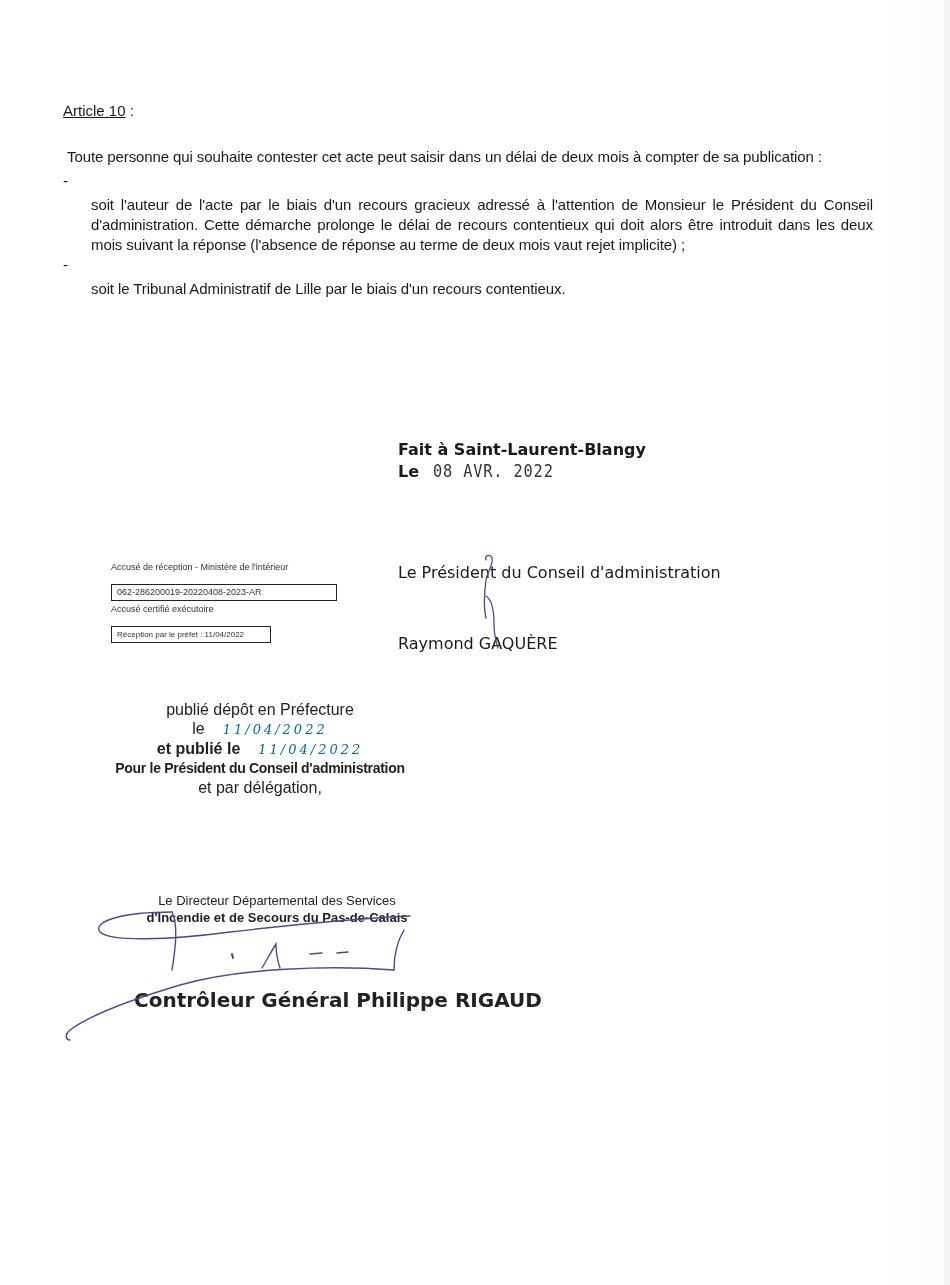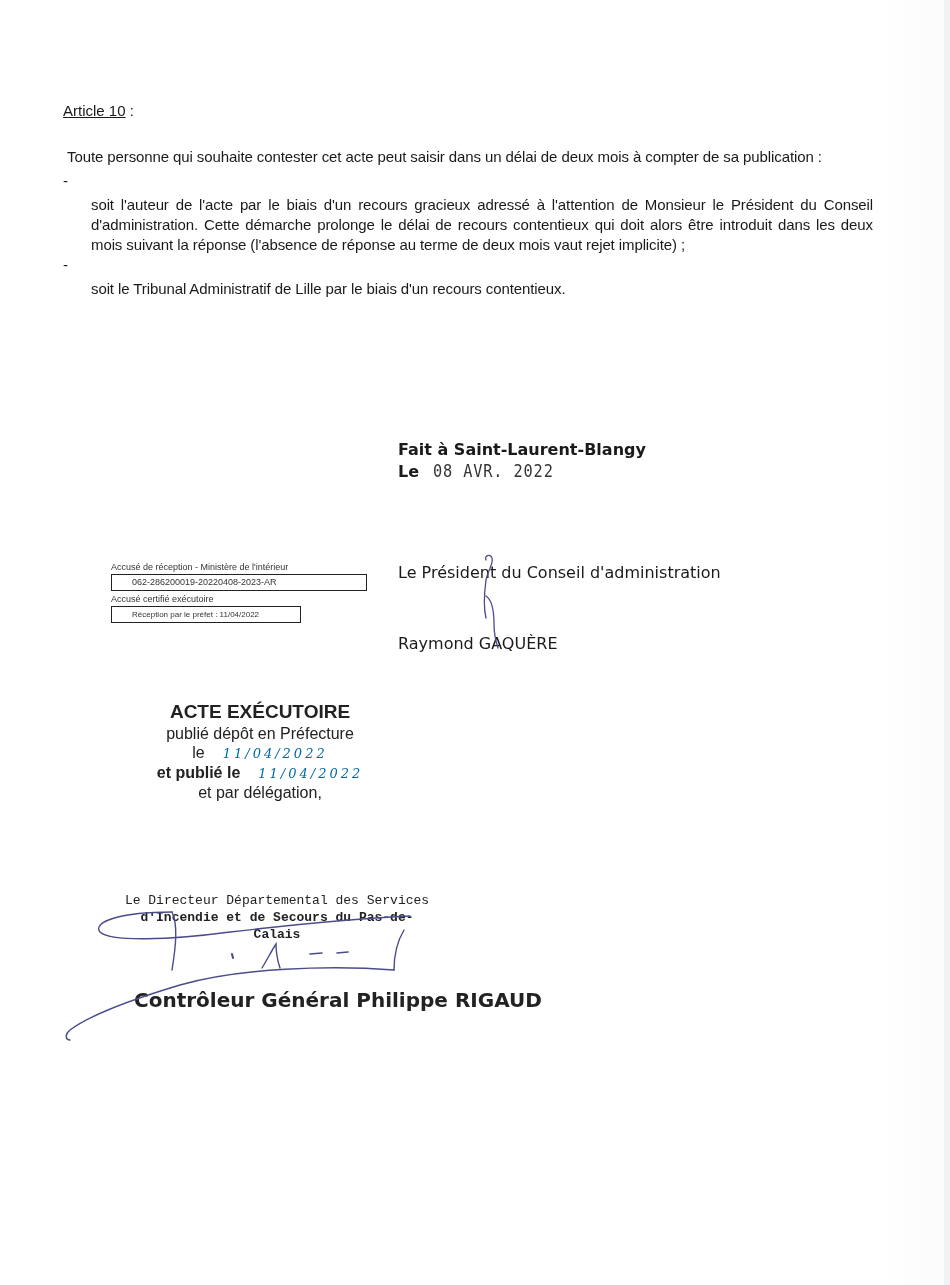--- a/index.html
+++ b/index.html
@@ -47,39 +47,39 @@
     }
     .president-name {
       left: 398px; top: 634px; font-family: "DejaVu Sans", sans-serif;
       font-weight: normal; font-size: 16px;
     }
     .stamp {
       left: 111px; top: 561px; font-size: 9px; color: #333;
     }
     .stamp .lbl { line-height: 13px; }
     .stamp .box {
-      border: 1.5px solid #222; padding: 1px 20px; line-height: 13px;
-      margin: 0 0 2px 0;
+      border: 1.5px solid #222; padding: 1px 5px; line-height: 13px;
+      margin: 10px 0 2px 0;
     }
     .stamp .box1 { width: 214px; }
     .stamp .box2 { width: 148px; font-size: 8px; }
     .exec {
       left: 110px; top: 700px; width: 300px; text-align: center;
       color: #222;
     }
     .exec .t1 { font-size: 19px; font-weight: bold; line-height: 24px; }
     .exec .t2 { font-size: 16px; line-height: 19px; }
     .exec .hand {
       font-family: "DejaVu Serif", serif; font-style: italic; font-size: 13px;
       letter-spacing: 3px; color: #0369a1; margin-left: 18px;
     }
     .exec .t5 { font-size: 14px; line-height: 19px; letter-spacing: -0.3px; font-weight: bold; }
     .director {
       left: 122px; top: 892px; width: 310px; text-align: center;
-      font-family: Liberation Mono, monospace; font-size: 13px; line-height: 17px;
+      font-family: Liberation Sans, sans-serif; font-size: 13px; line-height: 17px;
       color: #222;
     }
     .director .b { font-weight: bold; }
     .director-name {
       left: 134px; top: 988px; font-family: "DejaVu Sans", sans-serif;
       font-weight: bold; font-size: 20px; color: #222;
     }
     svg.sig { position: absolute; left: 0; top: 0; overflow: visible; pointer-events: none; }
   </style>
 </head>
@@ -116,28 +116,28 @@
 <div class="abs president-name">Raymond GAQUÈRE</div>
 
 <div class="abs stamp">
   <div class="lbl">Accusé de réception - Ministère de l'intérieur</div>
   <div class="box box1">062-286200019-20220408-2023-AR</div>
   <div class="lbl">Accusé certifié exécutoire</div>
   <div class="box box2">Réception par le préfet : 11/04/2022</div>
 </div>
 
 <div class="abs exec">
-  <div class="t1">ACTE EXÉCUTOIRE</div>
   <div class="t2">publié dépôt en Préfecture</div>
   <div class="t2">
     <span>le</span><span class="hand">11/04/2022</span>
   </div>
   <div class="t2">
     <span style="font-weight:bold">et publié le</span><span class="hand">11/04/2022</span>
   </div>
+  <div class="t5">Pour le Président du Conseil d'administration</div>
   <div class="t2">et par délégation,</div>
 </div>
 
 <div class="abs director">
   <div>Le Directeur Départemental des Services</div>
   <div class="b">d'Incendie et de Secours du Pas-de-Calais</div>
 </div>
 <div class="abs director-name">Contrôleur Général Philippe RIGAUD</div>
 
 <svg class="sig" width="950" height="1285">

